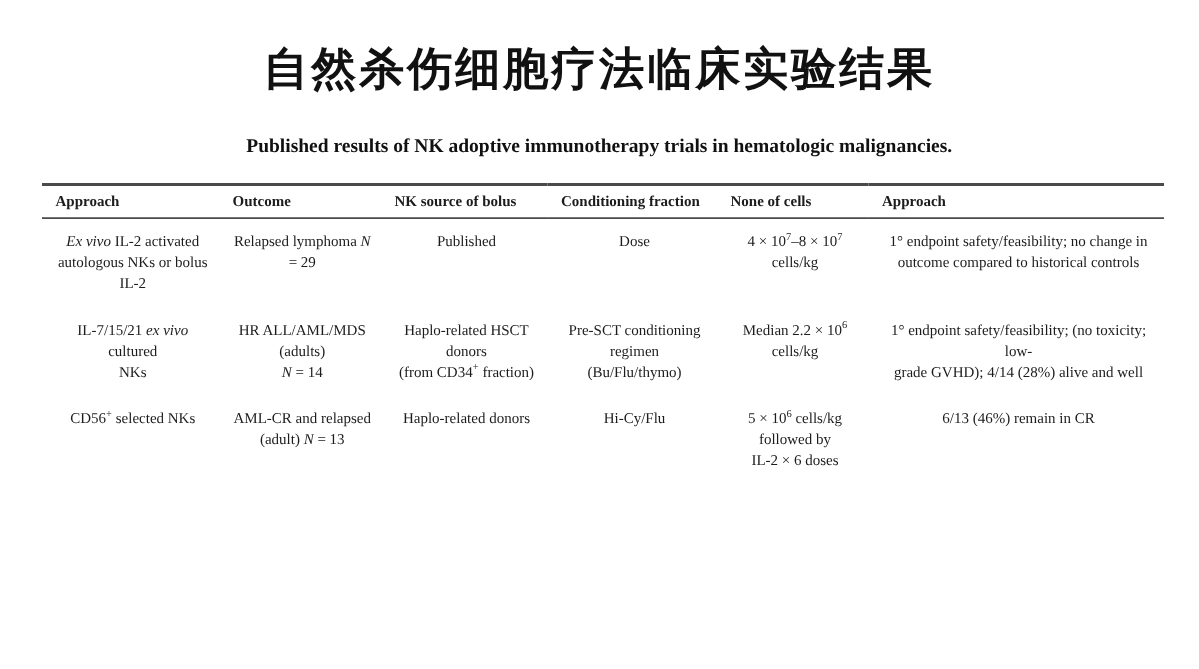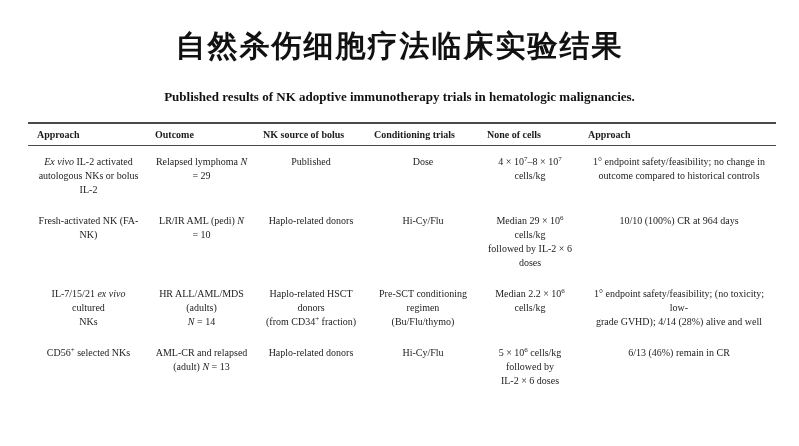--- a/index.html
+++ b/index.html
@@ -80,41 +80,33 @@
       <col class="c2">
       <col class="c3">
       <col class="c4">
       <col class="c5">
   </colgroup>
   <thead>
     <tr>
       <th>Approach</th>
       <th>Outcome</th>
       <th>NK source of bolus</th>
-      <th>Conditioning trials</th>
+      <th>Conditioning fraction</th>
       <th>None of cells</th>
       <th>Approach</th>
     </tr>
   </thead>
   <tbody>
       <tr>
         <td><i>Ex vivo</i> IL-2 activated<br>autologous NKs or bolus IL-2</td>
         <td>Relapsed lymphoma <i>N</i> = 29</td>
         <td>Published</td>
         <td>Dose</td>
         <td>4 × 10<sup>7</sup>–8 × 10<sup>7</sup> cells/kg</td>
         <td>1° endpoint safety/feasibility; no change in<br>outcome compared to historical controls</td>
-      </tr>
-      <tr>
-        <td>Fresh-activated NK (FA-NK)</td>
-        <td>LR/IR AML (pedi) <i>N</i> = 10</td>
-        <td>Haplo-related donors</td>
-        <td>Hi-Cy/Flu</td>
-        <td>Median 29 × 10<sup>6</sup> cells/kg<br>followed by IL-2 × 6 doses</td>
-        <td>10/10 (100%) CR at 964 days</td>
       </tr>
       <tr>
         <td>IL-7/15/21 <i>ex vivo</i> cultured<br>NKs</td>
         <td>HR ALL/AML/MDS (adults)<br><i>N</i> = 14</td>
         <td>Haplo-related HSCT donors<br>(from CD34<sup>+</sup> fraction)</td>
         <td>Pre-SCT conditioning<br>regimen (Bu/Flu/thymo)</td>
         <td>Median 2.2 × 10<sup>6</sup> cells/kg</td>
         <td>1° endpoint safety/feasibility; (no toxicity; low-<br>grade GVHD); 4/14 (28%) alive and well</td>
       </tr>
       <tr>

